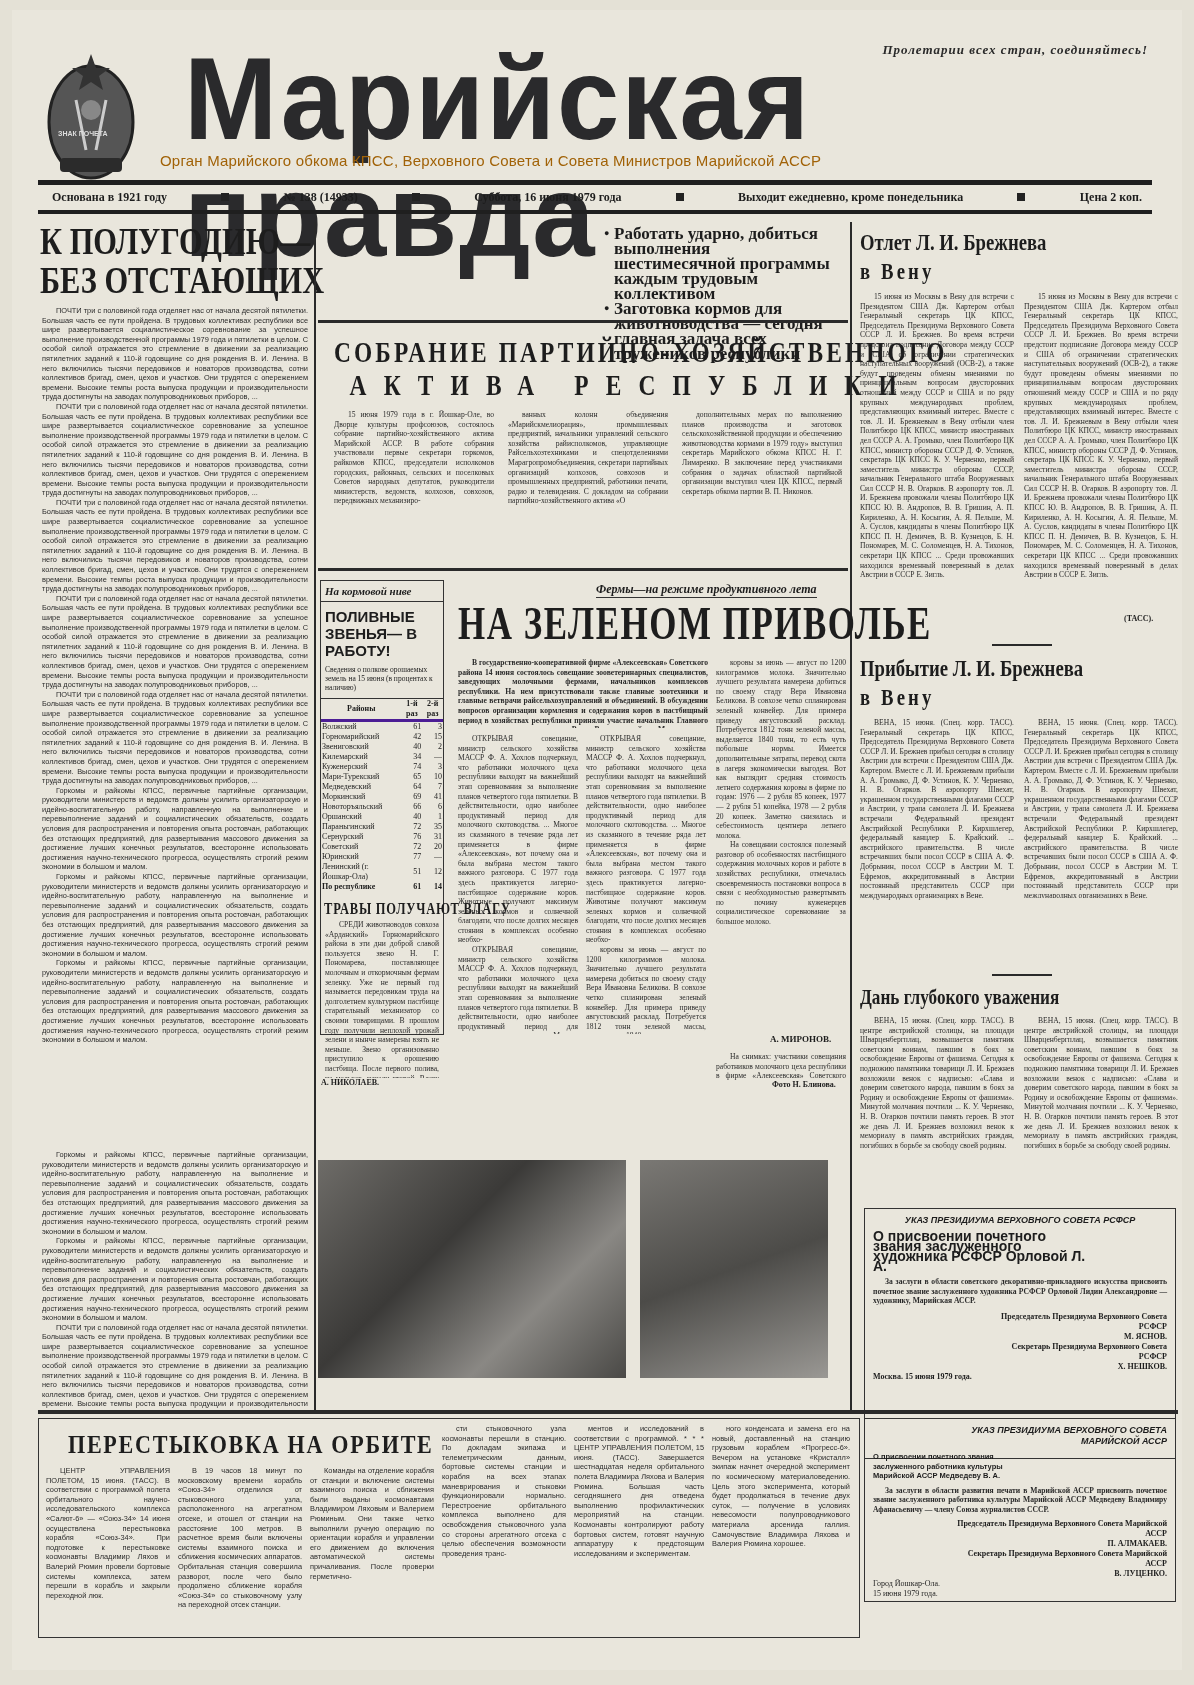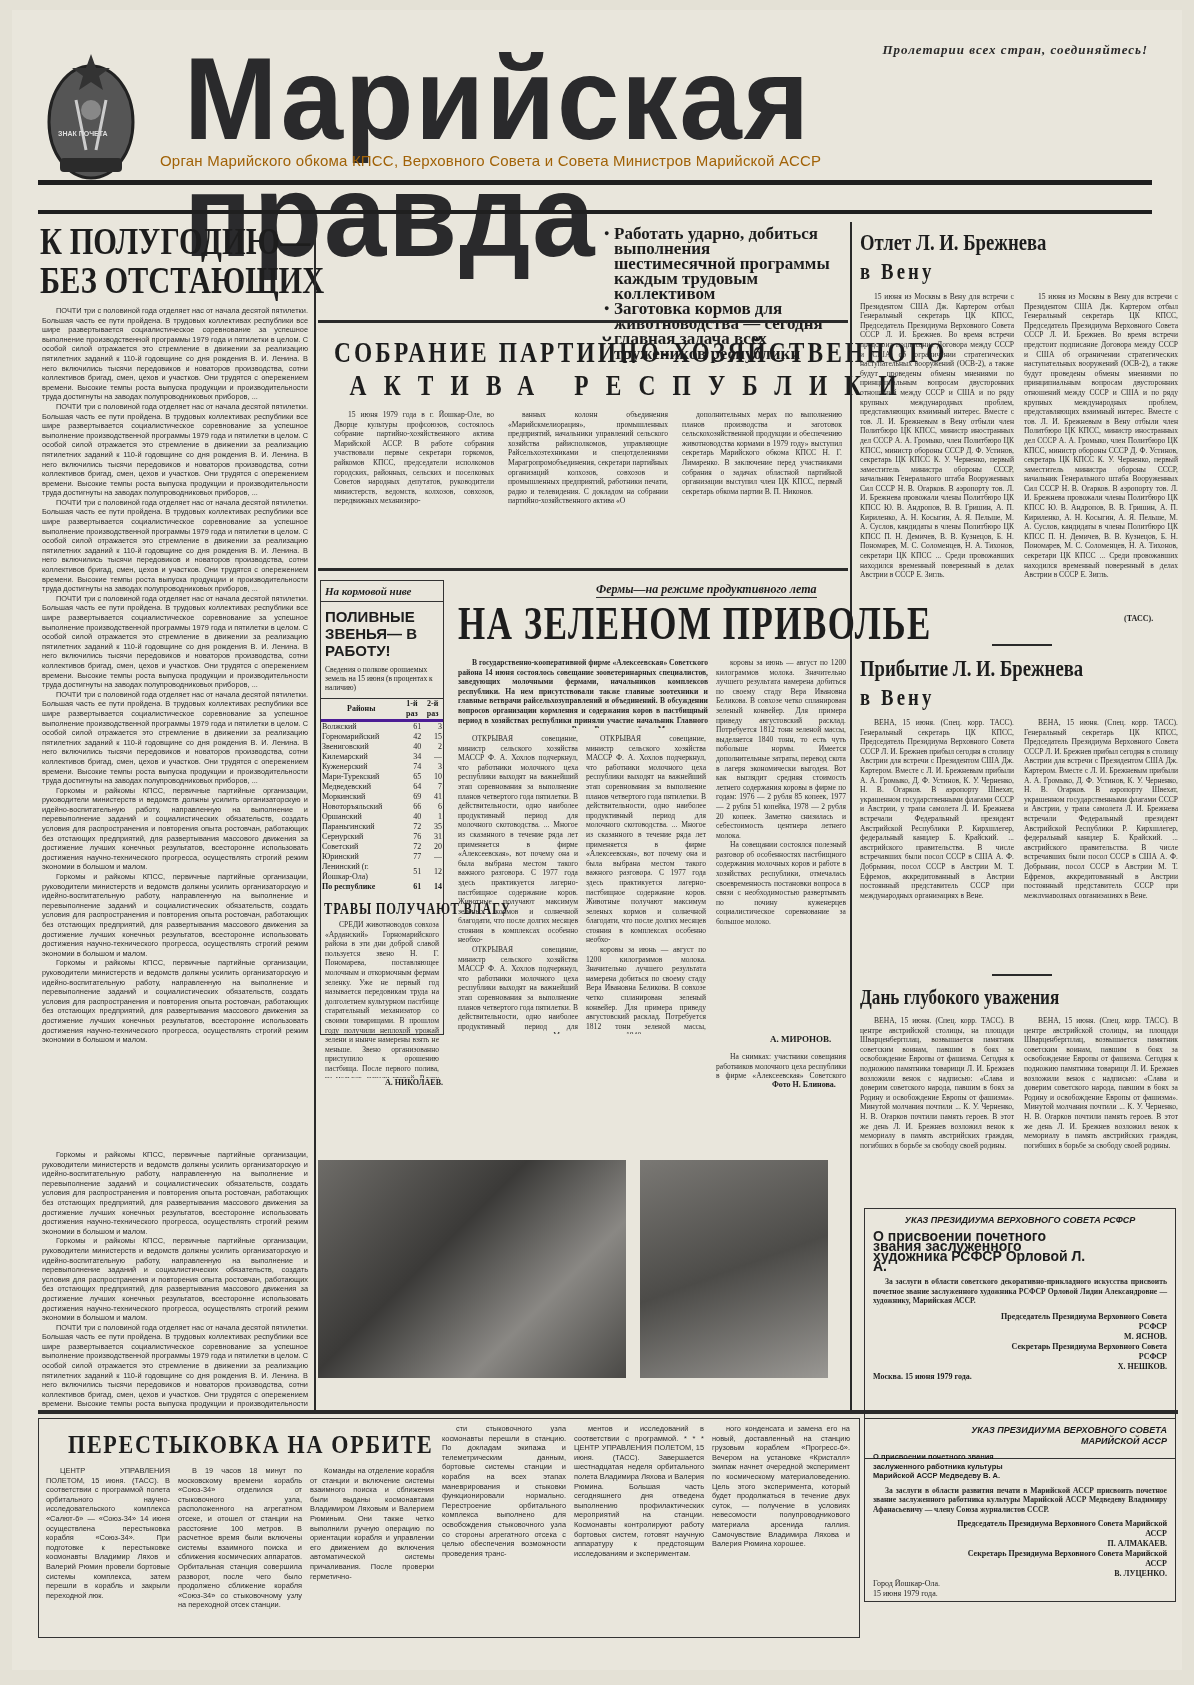--- a/index.html
+++ b/index.html
@@ -46,20 +46,31 @@
     <circle cx="45" cy="60" r="10" fill="#888"></circle>
   </svg>
   <div class="abs" style="left:46px;top:120px;font-size:7px;color:#ddd;font-family:'Liberation Sans',sans-serif;font-weight:bold;">ЗНАК ПОЧЕТА</div>
 
   <div class="slogan">Пролетарии всех стран, соединяйтесь!</div>
   <div class="masthead-title">Марийская правда</div>
   <div class="organ">Орган Марийского обкома КПСС, Верховного Совета и Совета Министров Марийской АССР</div>
 
   <div class="rule-thick" style="top:170px;"></div>
 
+  <div class="infobar" style="top:178px;">
+    <span>Основана в 1921 году</span>
+    <span class="sq"></span>
+    <span>№ 138 (14933)</span>
+    <span class="sq"></span>
+    <span>Суббота, 16 июня 1979 года</span>
+    <span class="sq"></span>
+    <span>Выходит ежедневно, кроме понедельника</span>
+    <span class="sq"></span>
+    <span>Цена 2 коп.</span>
+  </div>
   <div class="rule-thick" style="top:200px;height:4px;"></div>
 
   <div class="abs" style="left:28px;top:212px;width:270px;">
     <div class="h-serif-cond" style="font-size:38px;line-height:38px;transform:scaleX(0.80);">К ПОЛУГОДИЮ—</div>
     <div class="h-serif-cond" style="font-size:38px;line-height:40px;transform:scaleX(0.80);">БЕЗ ОТСТАЮЩИХ</div>
   </div>
   <div class="filler body-sans" style="left:30px;top:296px;width:266px;height:840px;">
     <p>ПОЧТИ три с половиной года отделяет нас от начала десятой пятилетки. Большая часть ее пути пройдена. В трудовых коллективах республики все шире развертывается социалистическое соревнование за успешное выполнение производственной программы 1979 года и пятилетки в целом. С особой силой отражается это стремление в движении за реализацию пятилетних заданий к 110-й годовщине со дня рождения В. И. Ленина. В него включились тысячи передовиков и новаторов производства, сотни коллективов бригад, смен, цехов и участков. Они трудятся с опережением времени. Высокие темпы роста выпуска продукции и производительности труда достигнуты на заводах полупроводниковых приборов, ...</p>
     <p>ПОЧТИ три с половиной года отделяет нас от начала десятой пятилетки. Большая часть ее пути пройдена. В трудовых коллективах республики все шире развертывается социалистическое соревнование за успешное выполнение производственной программы 1979 года и пятилетки в целом. С особой силой отражается это стремление в движении за реализацию пятилетних заданий к 110-й годовщине со дня рождения В. И. Ленина. В него включились тысячи передовиков и новаторов производства, сотни коллективов бригад, смен, цехов и участков. Они трудятся с опережением времени. Высокие темпы роста выпуска продукции и производительности труда достигнуты на заводах полупроводниковых приборов, ...</p>
     <p>ПОЧТИ три с половиной года отделяет нас от начала десятой пятилетки. Большая часть ее пути пройдена. В трудовых коллективах республики все шире развертывается социалистическое соревнование за успешное выполнение производственной программы 1979 года и пятилетки в целом. С особой силой отражается это стремление в движении за реализацию пятилетних заданий к 110-й годовщине со дня рождения В. И. Ленина. В него включились тысячи передовиков и новаторов производства, сотни коллективов бригад, смен, цехов и участков. Они трудятся с опережением времени. Высокие темпы роста выпуска продукции и производительности труда достигнуты на заводах полупроводниковых приборов, ...</p>
@@ -191,21 +202,21 @@
             <td>По республике</td>
             <td class="n">61</td>
             <td class="n">14</td>
           </tr>
     </tbody>
       </table>
     <div class="h-serif-cond" style="font-size:16px;line-height:18px;padding:8px 4px 0;letter-spacing:1px;">ТРАВЫ ПОЛУЧАЮТ ВЛАГУ</div>
     <div class="filler body-text" style="position:relative;padding:2px 4px;height:160px;">
         <p>СРЕДИ животноводов совхоза «Арданский» Горномарийского района в эти дни доброй славой пользуется звено Н. Г. Пономарева, поставляющее молочным и откормочным фермам зеленку. Уже не первый год называется передовикам труда на долголетнем культурном пастбище старательный механизатор со своими товарищами. В прошлом году получили неплохой урожай зелени и нынче намерены взять не меньше. Звено организованно приступило к орошению пастбища. После первого полива, на мельках, начали второй. Влагу получили уже около сорока гектаров.</p>
       </div>
-    <div style="text-align:right;font-size:8px;font-weight:bold;">А. НИКОЛАЕВ.</div>
+    <div style="text-align:left;font-size:8px;font-weight:bold;">А. НИКОЛАЕВ.</div>
   </div>
 
   <div class="abs" style="left:584px;top:572px;font-style:italic;font-weight:bold;font-size:12px;border-bottom:1px solid #333;">Фермы—на режиме продуктивного лета</div>
   <div class="h-serif-cond abs" style="left:446px;top:590px;font-size:46px;line-height:48px;transform:scaleX(0.76);letter-spacing:2px;">НА ЗЕЛЕНОМ ПРИВОЛЬЕ</div>
   <div class="filler body-text" style="left:446px;top:648px;width:250px;height:70px;font-weight:bold;">
       <p>В государственно-кооперативной фирме «Алексеевская» Советского района 14 июня состоялось совещание зооветеринарных специалистов, заведующих молочными фермами, начальников комплексов республики. На нем присутствовали также главные зоотехники и главные ветврачи райсельхозуправлений и объединений. В обсуждении вопросов организации кормления и содержания коров в пастбищный период в хозяйствах республики приняли участие начальник Главного производственного управления Волго-Вятского района Министерства сельского хозяйства РСФСР С. П. Романов.</p>
     </div>
   <div class="filler body-text" style="left:446px;top:724px;width:120px;height:300px;">
       <p>ОТКРЫВАЯ совещание, министр сельского хозяйства МАССР Ф. А. Хохлов подчеркнул, что работники молочного цеха республики выходят на важнейший этап соревнования за выполнение планов четвертого года пятилетки. В действительности, одно наиболее продуктивный период для молочного скотоводства. ... Многое из сказанного в течение ряда лет применяется в фирме «Алексеевская», вот почему она и была выбрана местом такого важного разговора. С 1977 года здесь практикуется лагерно-пастбищное содержание коров. Животные получают максимум зеленых кормов и солнечной благодати, что после долгих месяцев стояния в комплексах особенно необхо-</p>
       <p>ОТКРЫВАЯ совещание, министр сельского хозяйства МАССР Ф. А. Хохлов подчеркнул, что работники молочного цеха республики выходят на важнейший этап соревнования за выполнение планов четвертого года пятилетки. В действительности, одно наиболее продуктивный период для молочного скотоводства. ... Многое из сказанного в течение ряда лет применяется в фирме «Алексеевская», вот почему она и была выбрана местом такого важного разговора. С 1977 года здесь практикуется лагерно-пастбищное содержание коров. Животные получают максимум зеленых кормов и солнечной благодати, что после долгих месяцев стояния в комплексах особенно необхо-</p>

